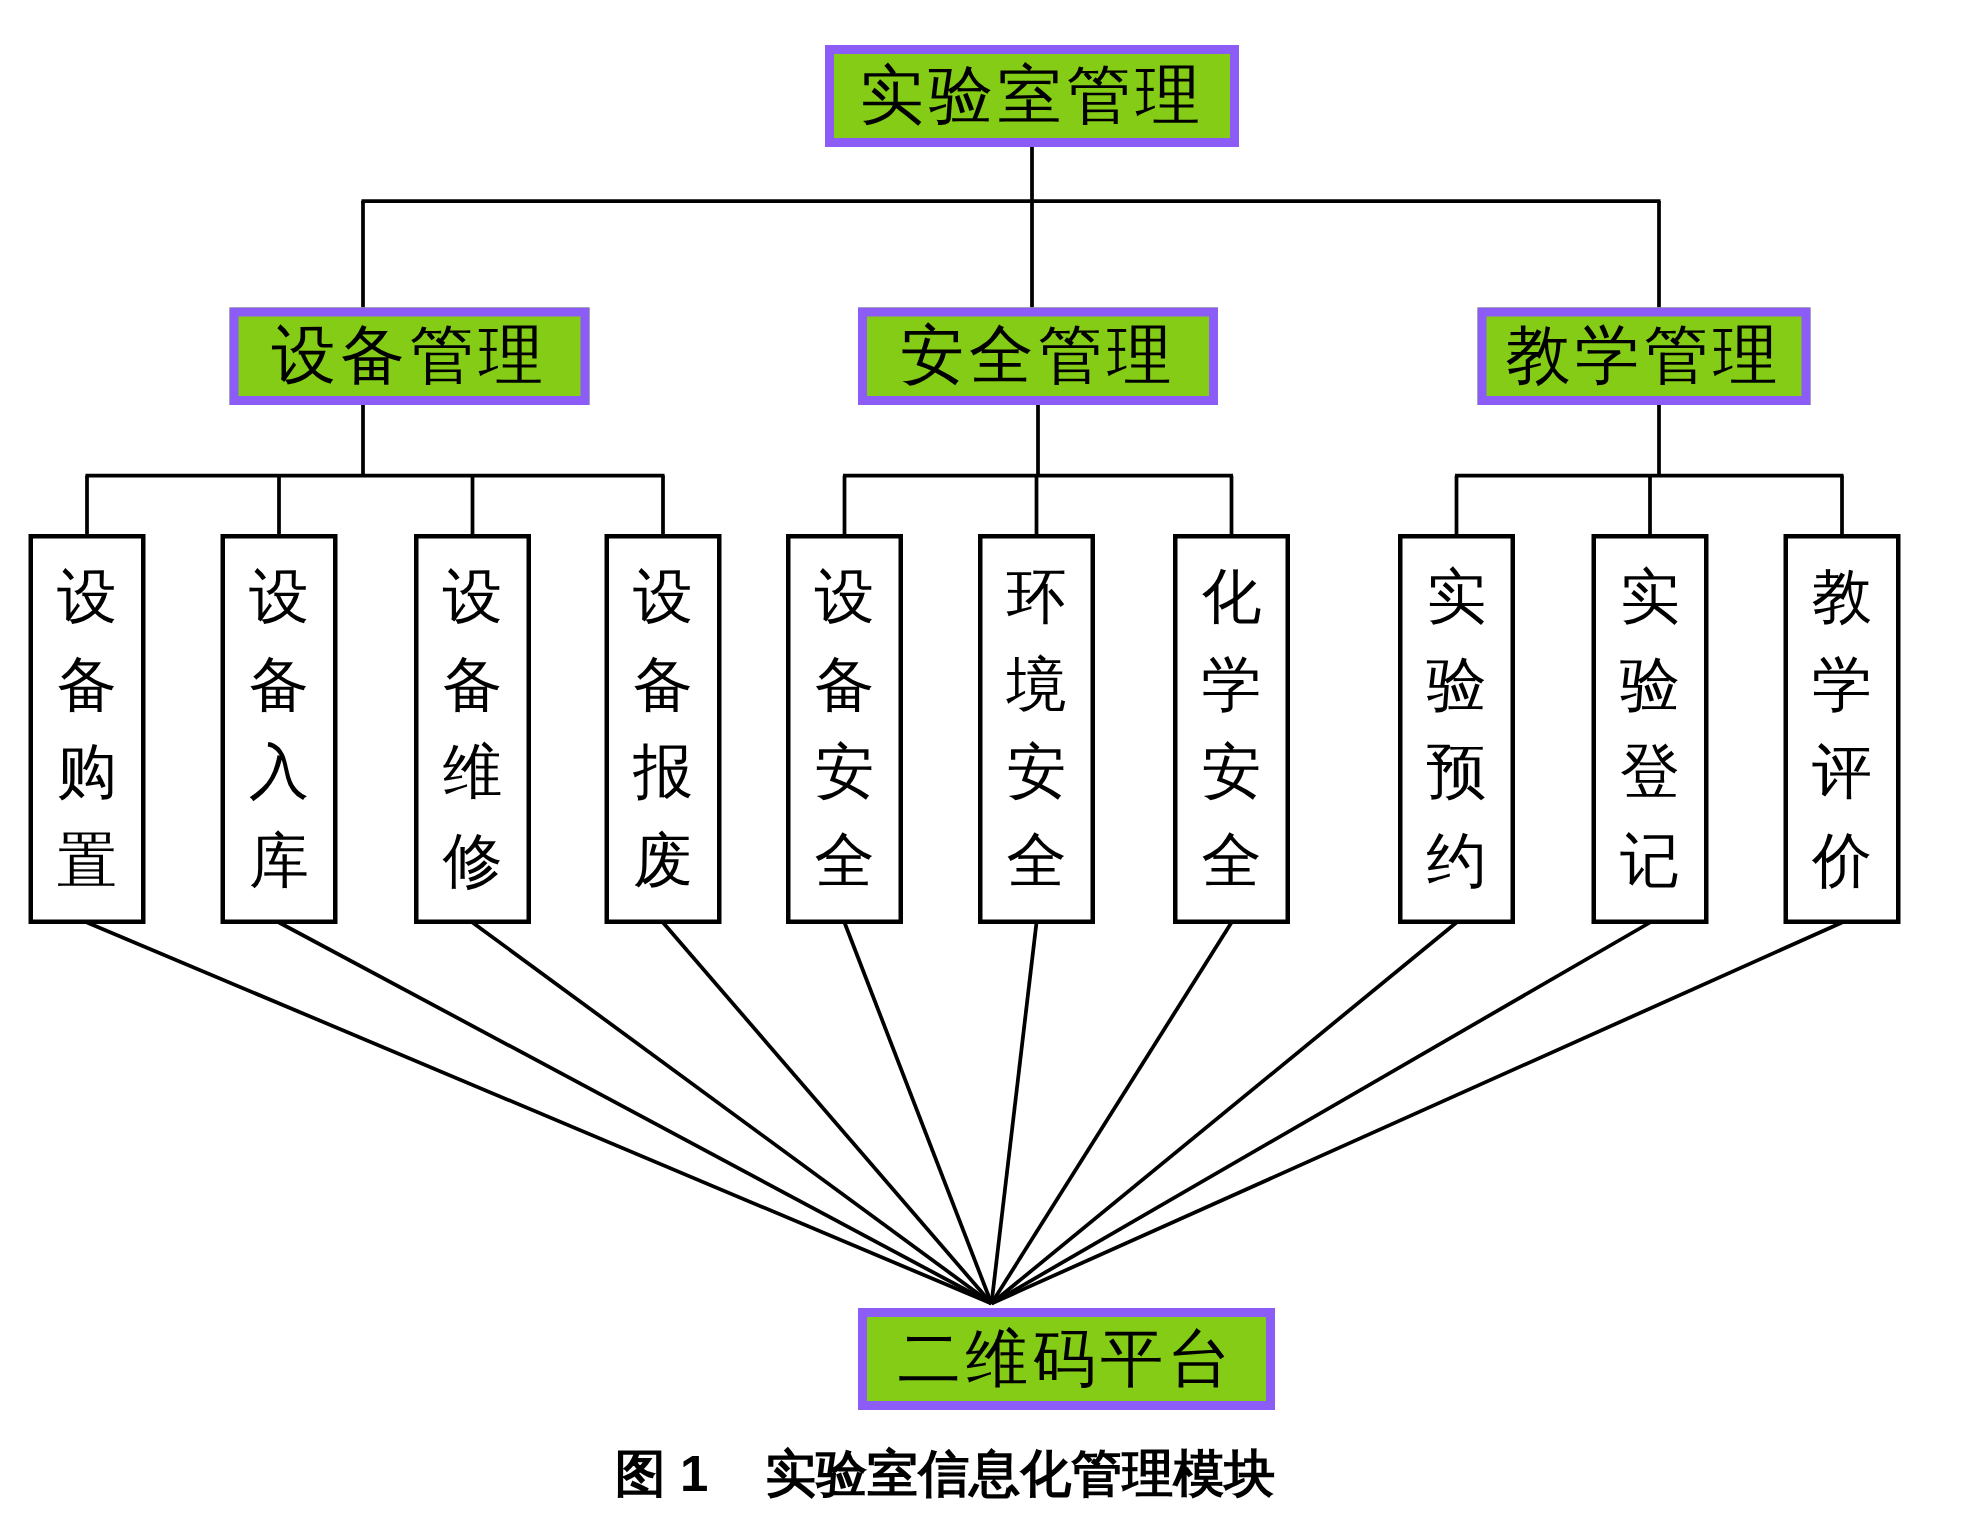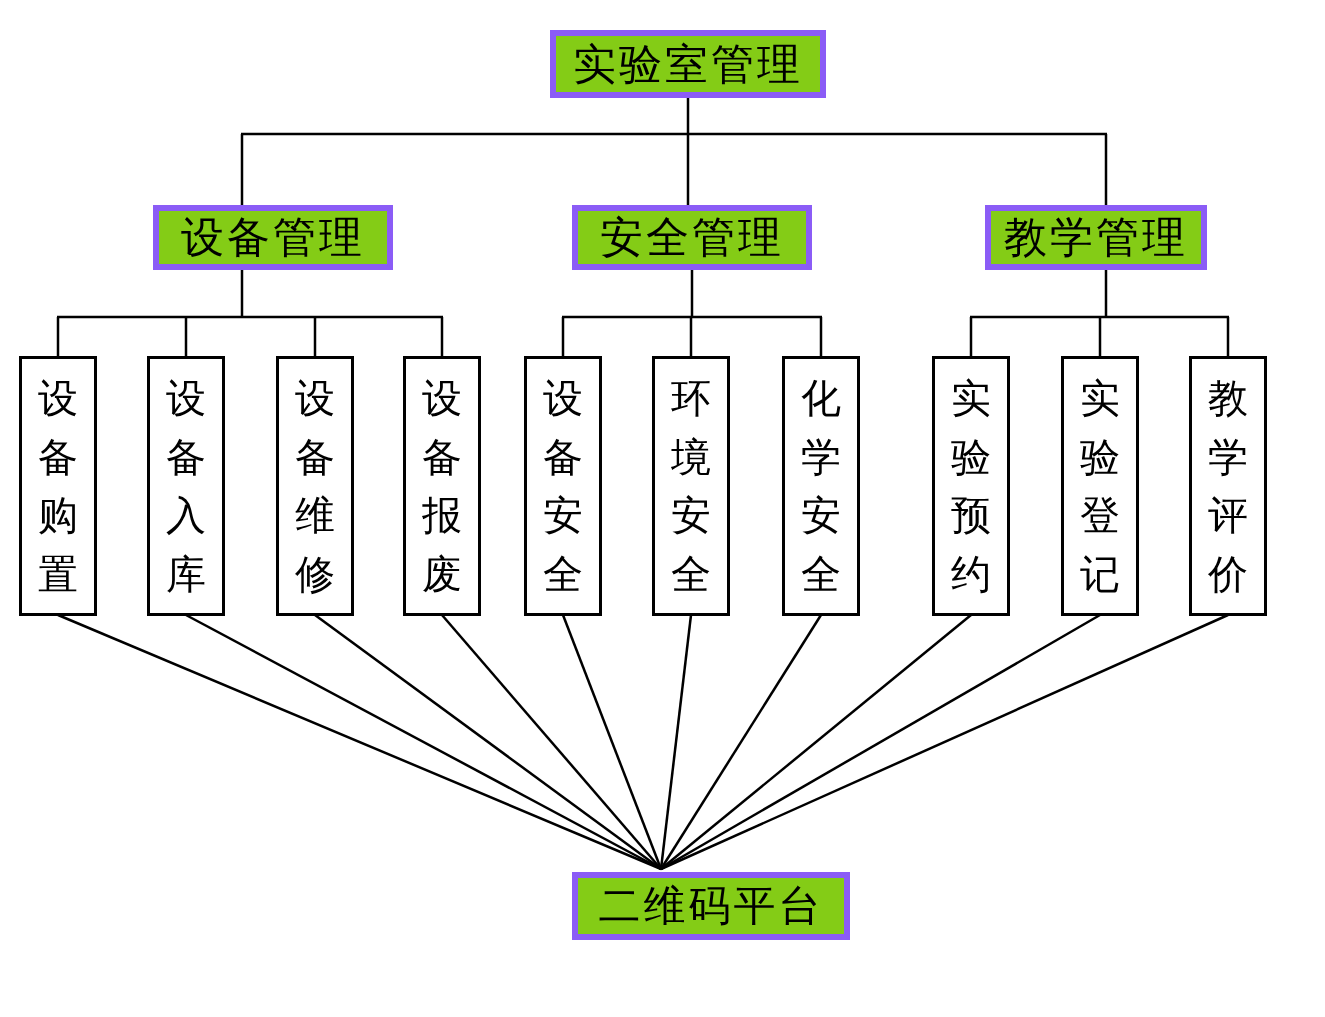--- a/index.html
+++ b/index.html
@@ -214,14 +214,18 @@
         <span>学</span>
         <span>评</span>
         <span>价</span>
       </div>
   </div>
 
   <div id="node-platform" class="hbox">
     <span>二维码平台</span>
   </div>
 
+  <div class="caption">
+    <span>图 1</span>
+    <span>实验室信息化管理模块</span>
+  </div>
 
 </div>
 
 </body></html>

